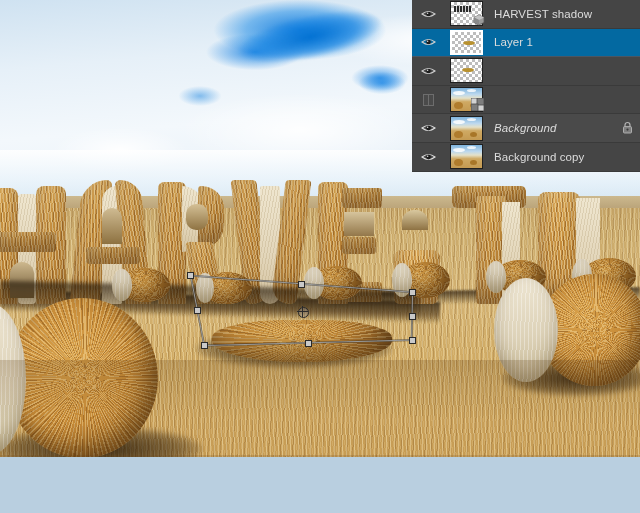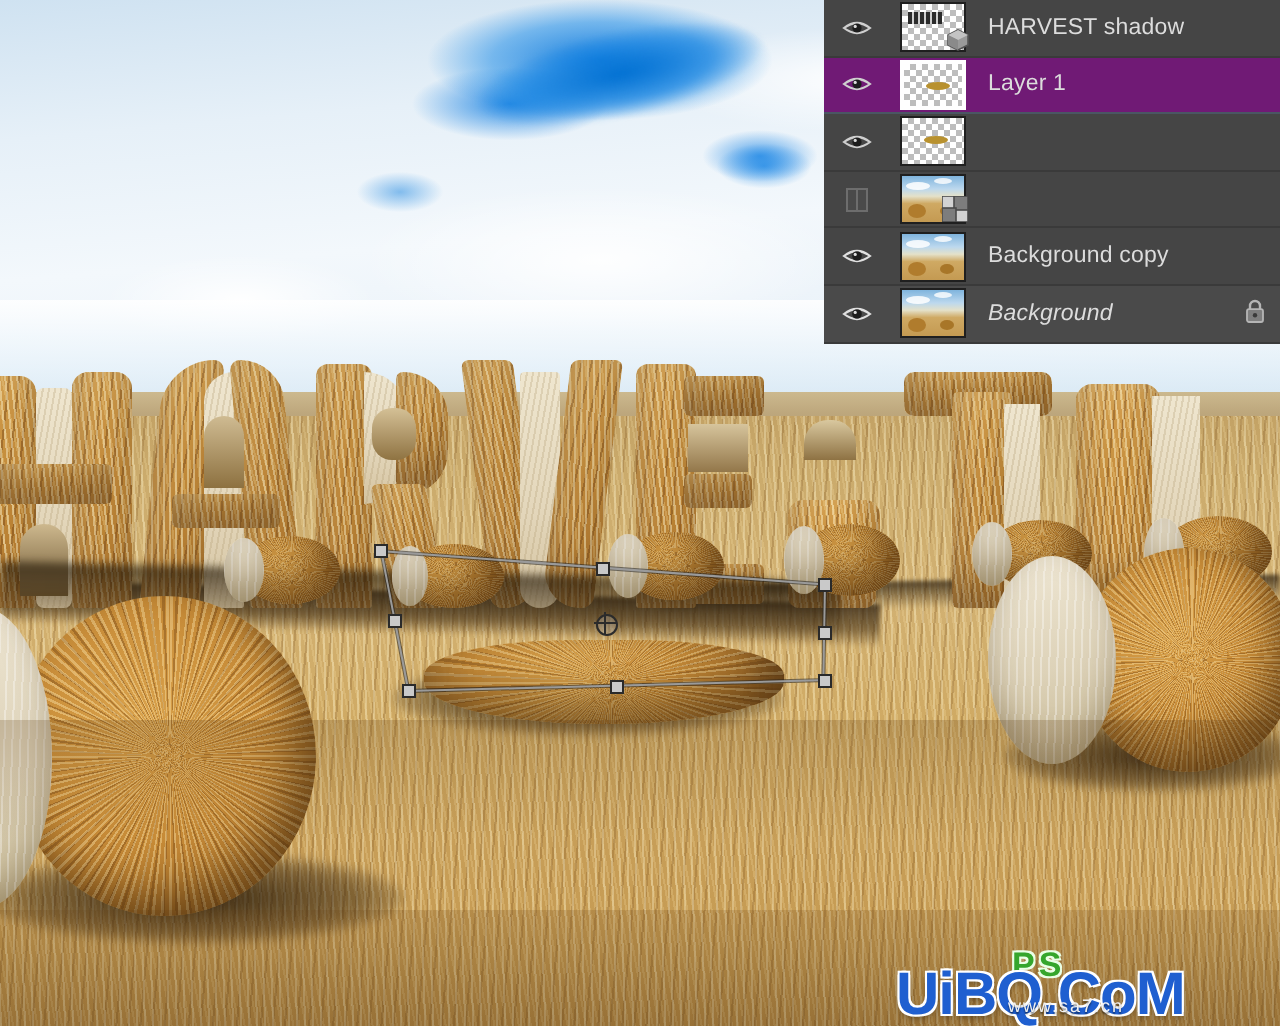--- a/index.html
+++ b/index.html
@@ -1,21 +1,21 @@
 <!DOCTYPE html>
 <html><head>
 <meta charset="utf-8">
 <style>
   html,body{margin:0;padding:0;}
   body{
     width:640px;height:513px;overflow:hidden;position:relative;
     font-family:"Liberation Sans",sans-serif;
     background:#b9cfe0;
   }
-  #stage{position:absolute;left:0;top:0;width:640px;height:513px;overflow:hidden;}
+  #stage{position:absolute;left:0;top:0;width:640px;height:457px;overflow:hidden;}
 
   
   .photo{position:absolute;left:0;top:0;width:640px;height:513px;overflow:hidden;}
 
   .sky{
     position:absolute;left:0;top:0;width:640px;height:215px;
     background:
       radial-gradient(ellipse 120px 42px at 300px 30px, rgba(10,120,220,.92) 0%, rgba(30,140,230,.55) 45%, rgba(255,255,255,0) 72%),
       radial-gradient(ellipse 70px 26px at 255px 52px, rgba(15,125,225,.85) 0%, rgba(255,255,255,0) 70%),
       radial-gradient(ellipse 40px 18px at 380px 78px, rgba(20,130,228,.75) 0%, rgba(255,255,255,0) 72%),
@@ -149,21 +149,21 @@
     background:#454545;
     border-bottom:2px solid #b9cddd;
     font-size:11.5px;color:#d4d4d4;
     box-sizing:border-box;
   }
   .layer-row{
     position:relative;display:flex;align-items:center;height:28.6px;
     border-bottom:1px solid #3a3a3a;
     box-sizing:border-box;background:#454545;
   }
-  .layer-row.selected{background:#701a75;border-bottom:1px solid #4a5663;}
+  .layer-row.selected{background:#0369a1;border-bottom:1px solid #4a5663;}
   .layer-row.locked-bg{background:#4a4a4a;}
 
   .eye-cell{
     width:32px;height:100%;display:flex;align-items:center;justify-content:center;
     flex:0 0 32px;
   }
   .eye{
     width:15px;height:10px;position:relative;
   }
   .eye svg{display:block;}
@@ -475,20 +475,50 @@
             <rect x="0" y="0" width="7" height="7" fill="#d2d2d2" stroke="#4a4a4a" stroke-width=".8"></rect>
             <rect x="6" y="6" width="7" height="7" fill="#d2d2d2" stroke="#4a4a4a" stroke-width=".8"></rect>
             <rect x="6" y="0" width="7" height="7" fill="#7d7d7d" stroke="#4a4a4a" stroke-width=".8"></rect>
             <rect x="0" y="6" width="7" height="7" fill="#7d7d7d" stroke="#4a4a4a" stroke-width=".8"></rect>
           </svg>
         </span>
       </div>
       <div class="lock-cell"></div>
     </div>
 
+    <div class="layer-row locked-bg">
+      <div class="eye-cell">
+        <span class="eye">
+          <svg width="15" height="10" viewBox="0 0 15 10">
+            <path d="M1 5 Q7.5 0 14 5 Q7.5 10 1 5 Z" fill="none" stroke="#e0e0e0" stroke-width="1.1"></path>
+            <circle cx="7.5" cy="5" r="2.4" fill="#1d1d1d"></circle>
+            <circle cx="6.6" cy="4.2" r=".8" fill="#dcdcdc"></circle>
+          </svg>
+        </span>
+      </div>
+      <div class="thumb-cell">
+        <div class="thumb">
+          <div class="thumb-photo">
+            <span class="thumb-bale"></span>
+            <span class="thumb-bale2"></span>
+          </div>
+        </div>
+      </div>
+      <div class="name-cell italic">Background</div>
+      <div class="lock-cell">
+        <span>
+          <svg width="11" height="13" viewBox="0 0 11 13">
+            <path d="M3 6 V4 a2.5 2.5 0 0 1 5 0 V6" fill="none" stroke="#b5b5b5" stroke-width="1.2"></path>
+            <rect x="1.5" y="5.6" width="8" height="6.4" rx="1" fill="#7e7e7e" stroke="#b5b5b5" stroke-width=".9"></rect>
+            <circle cx="5.5" cy="8.6" r="1.1" fill="#3a3a3a"></circle>
+          </svg>
+        </span>
+      </div>
+    </div>
+
     <div class="layer-row">
       <div class="eye-cell">
         <span class="eye">
           <svg width="15" height="10" viewBox="0 0 15 10">
             <path d="M1 5 Q7.5 0 14 5 Q7.5 10 1 5 Z" fill="none" stroke="#e0e0e0" stroke-width="1.1"></path>
             <circle cx="7.5" cy="5" r="2.4" fill="#1d1d1d"></circle>
             <circle cx="6.6" cy="4.2" r=".8" fill="#dcdcdc"></circle>
           </svg>
         </span>
       </div>
@@ -497,50 +527,20 @@
           <div class="thumb-photo">
             <span class="thumb-bale"></span>
             <span class="thumb-bale2"></span>
           </div>
         </div>
       </div>
       <div class="name-cell">Background copy</div>
       <div class="lock-cell"></div>
     </div>
 
-    <div class="layer-row locked-bg">
-      <div class="eye-cell">
-        <span class="eye">
-          <svg width="15" height="10" viewBox="0 0 15 10">
-            <path d="M1 5 Q7.5 0 14 5 Q7.5 10 1 5 Z" fill="none" stroke="#e0e0e0" stroke-width="1.1"></path>
-            <circle cx="7.5" cy="5" r="2.4" fill="#1d1d1d"></circle>
-            <circle cx="6.6" cy="4.2" r=".8" fill="#dcdcdc"></circle>
-          </svg>
-        </span>
-      </div>
-      <div class="thumb-cell">
-        <div class="thumb">
-          <div class="thumb-photo">
-            <span class="thumb-bale"></span>
-            <span class="thumb-bale2"></span>
-          </div>
-        </div>
-      </div>
-      <div class="name-cell italic">Background</div>
-      <div class="lock-cell">
-        <span>
-          <svg width="11" height="13" viewBox="0 0 11 13">
-            <path d="M3 6 V4 a2.5 2.5 0 0 1 5 0 V6" fill="none" stroke="#b5b5b5" stroke-width="1.2"></path>
-            <rect x="1.5" y="5.6" width="8" height="6.4" rx="1" fill="#7e7e7e" stroke="#b5b5b5" stroke-width=".9"></rect>
-            <circle cx="5.5" cy="8.6" r="1.1" fill="#3a3a3a"></circle>
-          </svg>
-        </span>
-      </div>
-    </div>
-
   </div>
 
   <div class="watermark">
     <span class="wm-cn">PS</span>
     <span class="wm-main">UiBQ.CoM</span>
     <span class="wm-sub">www.sa7.cn</span>
   </div>
 
 </div>
 

